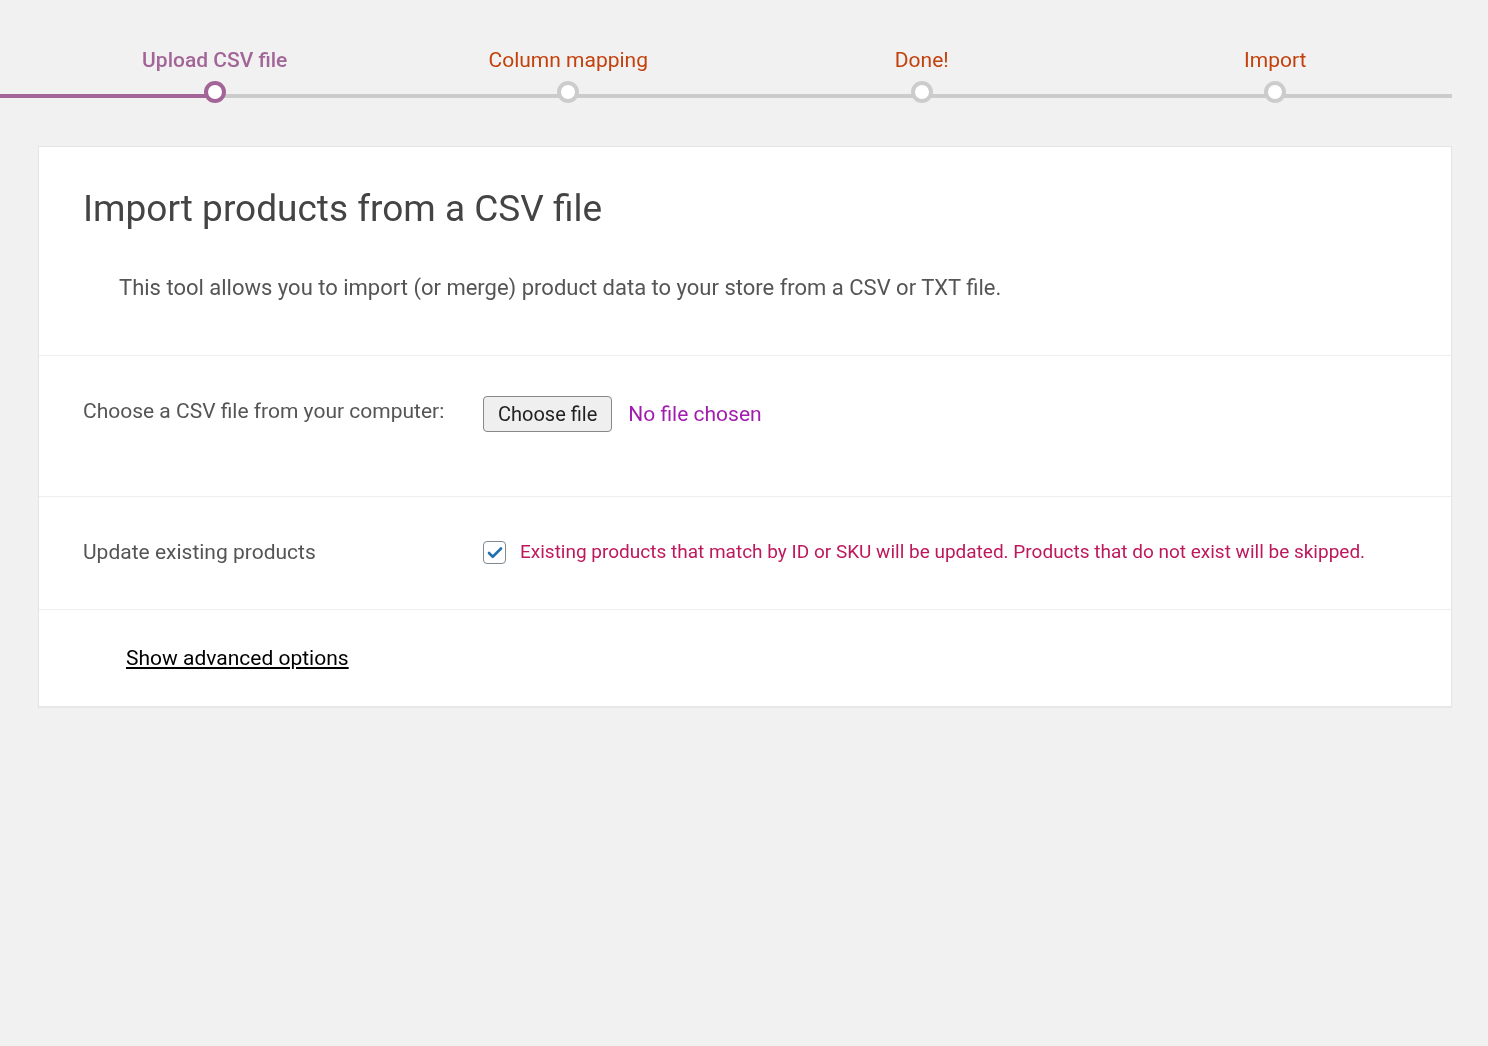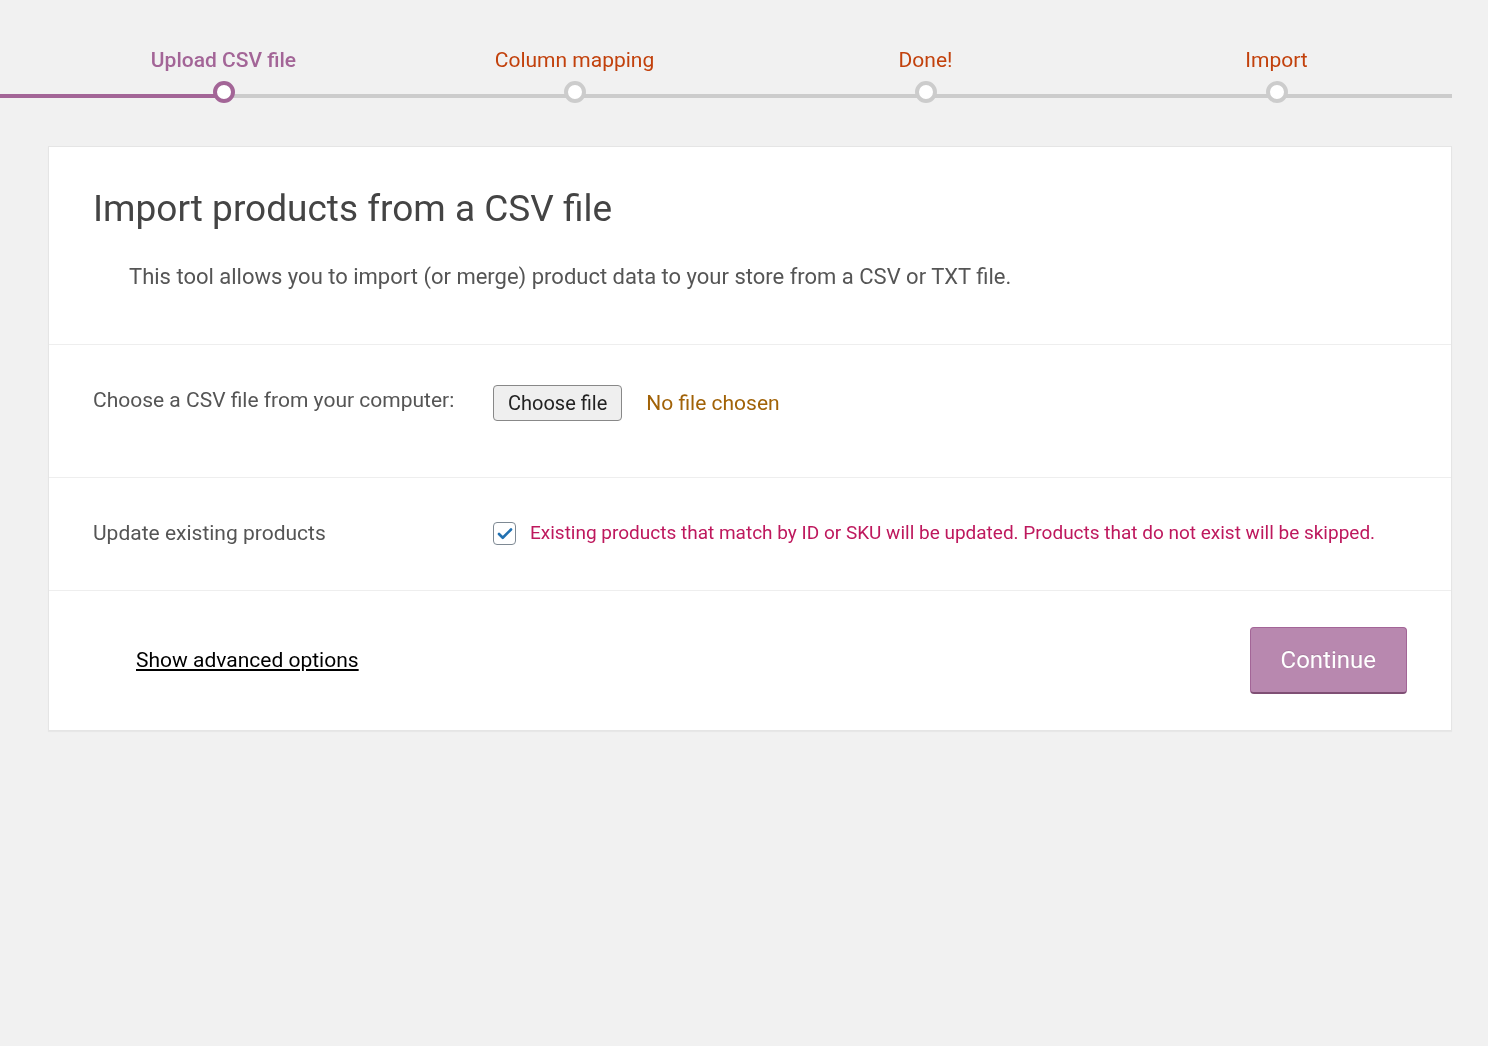--- a/index.html
+++ b/index.html
@@ -7,21 +7,21 @@
       margin: 0;
       padding: 0;
     }
     body {
       font-family: -apple-system, BlinkMacSystemFont, "Segoe UI", Roboto, Helvetica, Arial, sans-serif;
       background: #f1f1f1;
       padding: 0;
       color: #555;
     }
     .wrap {
-      padding: 0 36px 36px 48px;
+      padding: 0 36px 36px 38px;
     }
     .progress-bar {
       display: flex;
       list-style: none;
       position: relative;
       margin: 0 0 50px 0;
       padding-top: 48px;
     }
     .progress-bar li {
       flex: 1;
@@ -77,21 +77,21 @@
       box-shadow: 0 1px 1px rgba(0,0,0,0.04);
     }
     .card-header {
       padding: 40px 44px 50px 44px;
       border-bottom: 1px solid #eee;
     }
     .card-header h1 {
       font-size: 37px;
       font-weight: 400;
       color: #444;
-      margin-bottom: 29px;
+      margin-bottom: 40px;
       line-height: 1.2;
     }
     .card-header p {
       font-size: 22px;
       color: #555;
       line-height: 1.55;
       margin-left: 36px;
     }
     .form-row {
       display: flex;
@@ -106,36 +106,36 @@
       flex-shrink: 0;
       line-height: 1.5;
     }
     .form-control {
       flex: 1;
       line-height: 1.5;
     }
     .file-row {
       display: flex;
       align-items: center;
-      gap: 24px;
-      margin-bottom: 16px;
+      gap: 16px;
+      margin-bottom: 24px;
     }
     .choose-file-btn {
       background: #efefef;
       border: 1px solid #888;
       border-radius: 4px;
       padding: 5px 14px;
       font-size: 20px;
       cursor: pointer;
       color: #222;
       font-family: inherit;
     }
     .file-status {
       font-size: 21px;
-      color: #a16207;
+      color: #a21caf;
     }
     .hint {
       font-size: 19px;
       color: #555;
     }
     .checkbox-row {
       display: flex;
       align-items: flex-start;
       gap: 14px;
     }
@@ -224,16 +224,15 @@
               <path d="M4 12 L9 17 L20 6" stroke="#2271b1" stroke-width="3.5" fill="none" stroke-linecap="round" stroke-linejoin="round"></path>
             </svg>
           </div>
           <div class="checkbox-text">Existing products that match by ID or SKU will be updated. Products that do not exist will be skipped.</div>
         </div>
       </div>
     </div>
 
     <div class="card-footer">
       <a class="adv-link">Show advanced options</a>
-      <button class="continue-btn">Continue</button>
     </div>
   </div>
 </div>
 
 </body></html>

